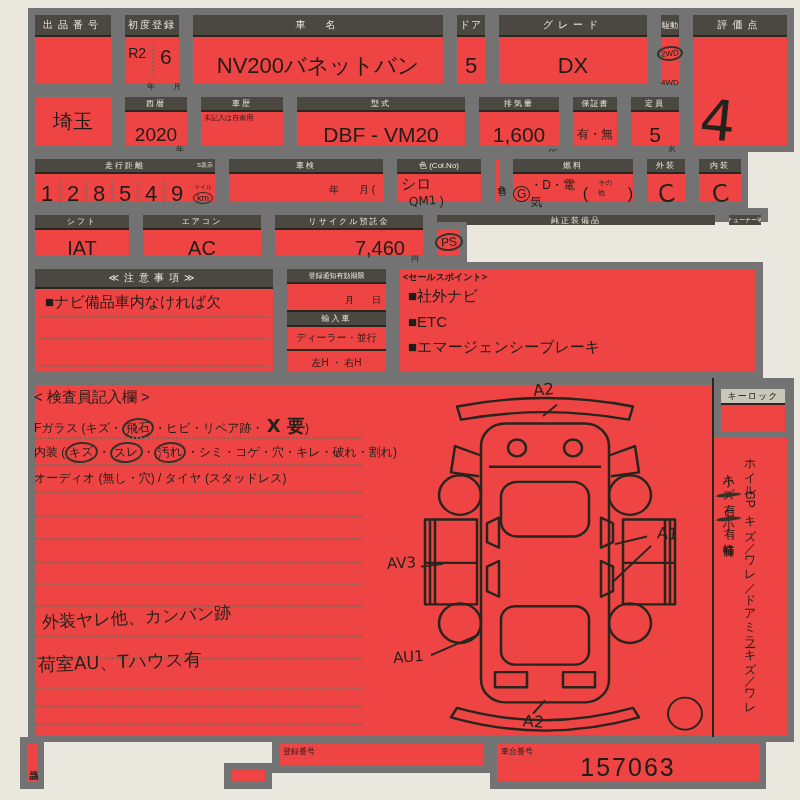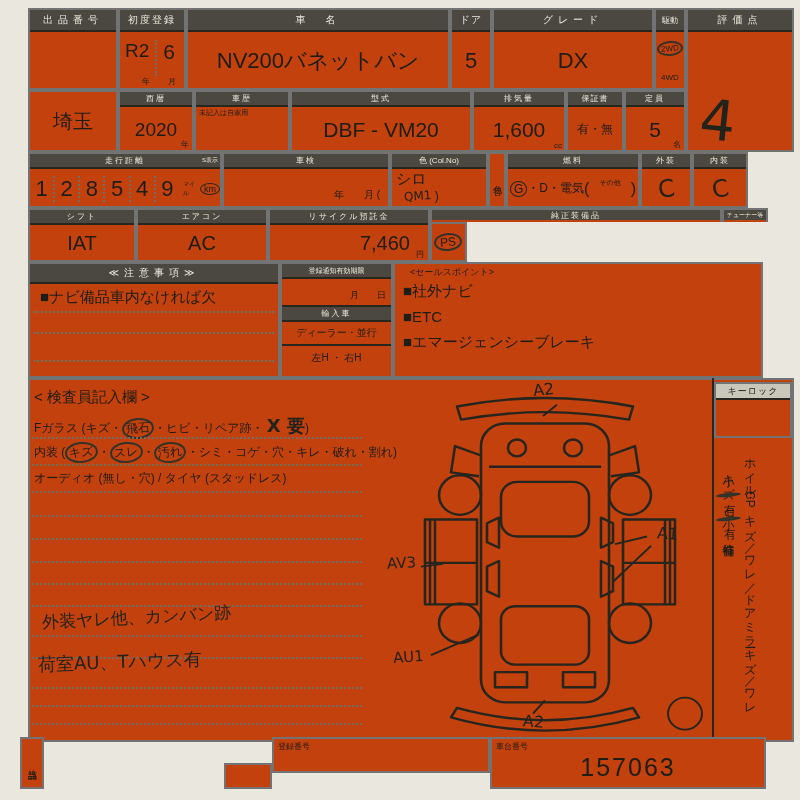--- a/index.html
+++ b/index.html
@@ -1,18 +1,18 @@
 <!DOCTYPE html>
 <html><head>
 <meta charset="utf-8">
 <style>
   html,body{margin:0;padding:0}
   .page{position:relative;width:800px;height:800px;background:#eae8de;
     font-family:"Liberation Sans","DejaVu Sans",sans-serif;color:#1e1d18;overflow:hidden}
-  .cell{position:absolute;border:2px solid #737373;box-sizing:border-box;background:#c2410c}
+  .cell{position:absolute;border:7px solid #737373;box-sizing:border-box;background:#ef4444}
   .hdr{display:flex;align-items:center;justify-content:center;background:#4a4840;color:#ece9dd;
     font-size:10px;letter-spacing:5px;white-space:nowrap;overflow:hidden;border-bottom:2px solid #28271f;height:20px}
   .hdr.sm{height:13px;font-size:8px;letter-spacing:2px}
   .bd{position:relative;display:flex;align-items:center;justify-content:center;box-sizing:border-box}
   .abs{position:absolute}
   .hand{font-family:"DejaVu Sans",sans-serif;color:#23221b}
   .oval{display:inline-block;border:2px solid #34332a;border-radius:50%;padding:0 4px;transform:rotate(-5deg)}
   .povl{display:inline-block;border:1.5px solid #28271f;border-radius:50%;padding:0 3px}
   .dot{position:absolute;border-bottom:2px dotted #716e60;left:32px;width:330px}
   .vtxt{writing-mode:vertical-rl}
@@ -24,21 +24,21 @@
 
 <div class="page">
 
   <div class="cell" style="left:28px;top:8px;width:90px;height:82px">
     <div class="hdr">出品番号</div>
   </div>
 
   <div class="cell" style="left:118px;top:8px;width:68px;height:82px">
     <div class="hdr" style="letter-spacing:2px">初度登録</div>
     <div class="bd" style="height:58px;align-items:flex-start;padding-top:8px">
-      <span style="font-size:19px;border-right:2px dotted #716e60;padding:0 6px 14px 2px">R2</span>
+      <span style="font-size:14px;border-right:2px dotted #716e60;padding:0 6px 14px 2px">R2</span>
       <span style="font-size:21px;padding:0 6px">6</span>
       <span class="abs tiny" style="left:22px;bottom:3px">年</span>
       <span class="abs tiny" style="left:48px;bottom:3px">月</span>
     </div>
   </div>
 
   <div class="cell" style="left:186px;top:8px;width:264px;height:82px">
     <div class="hdr">車　名</div>
     <div class="bd" style="height:58px">
         <span style="font-size:22px">NV200バネットバン</span>
@@ -124,21 +124,21 @@
   <div class="cell" style="left:28px;top:152px;width:194px;height:56px">
     <div class="hdr sm">走行距離</div>
     <span class="abs" style="right:2px;top:2px;font-size:6px;color:#ece9dd;z-index:2">S表示</span>
     <div class="bd" style="height:39px;justify-content:flex-start">
       <span style="font-size:22px;width:24px;text-align:center;border-right:2px dotted #716e60">1</span>
       <span style="font-size:22px;width:24px;text-align:center;border-right:2px dotted #716e60">2</span>
       <span style="font-size:22px;width:24px;text-align:center;border-right:2px dotted #716e60">8</span>
       <span style="font-size:22px;width:24px;text-align:center;border-right:2px dotted #716e60">5</span>
       <span style="font-size:22px;width:24px;text-align:center;border-right:2px dotted #716e60">4</span>
       <span style="font-size:22px;width:24px;text-align:center">9</span>
-      <span style="display:inline-flex;flex-direction:row;align-items:center;margin-left:4px">
+      <span style="display:inline-flex;flex-direction:column;align-items:center;margin-left:4px">
         <span style="font-size:6px">マイル</span>
         <span class="povl" style="font-size:9px">km</span>
       </span>
     </div>
   </div>
 
   <div class="cell" style="left:222px;top:152px;width:168px;height:56px">
     <div class="hdr sm">車検</div>
     <span class="abs" style="right:8px;bottom:4px;font-size:10px">年　　月 (</span>
   </div>
@@ -253,21 +253,21 @@
     <div class="hdr sm">輸入車</div>
     <div class="bd" style="height:24px;font-size:10px;border-bottom:2px solid #28271f">
         <span>ディーラー・並行</span>
       </div>
     <div class="bd" style="height:24px;font-size:10px">
         <span>左H ・ 右H</span>
       </div>
   </div>
 
   <div class="cell" style="left:393px;top:262px;width:370px;height:116px">
-    <span class="abs" style="left:15px;top:2px;font-size:9px;font-weight:normal">&lt;セールスポイント&gt;</span>
+    <span class="abs" style="left:3px;top:2px;font-size:9px;font-weight:bold">&lt;セールスポイント&gt;</span>
     <div style="padding:14px 8px 0;font-size:15px;line-height:1.7">
       <div>■社外ナビ</div>
       <div>■ETC</div>
       <div>■エマージェンシーブレーキ</div>
     </div>
   </div>
 
   <div class="cell" style="left:28px;top:378px;width:766px;height:364px"></div>
   <div class="abs" style="left:712px;top:378px;width:2px;height:364px;background:#28271f"></div>
 

